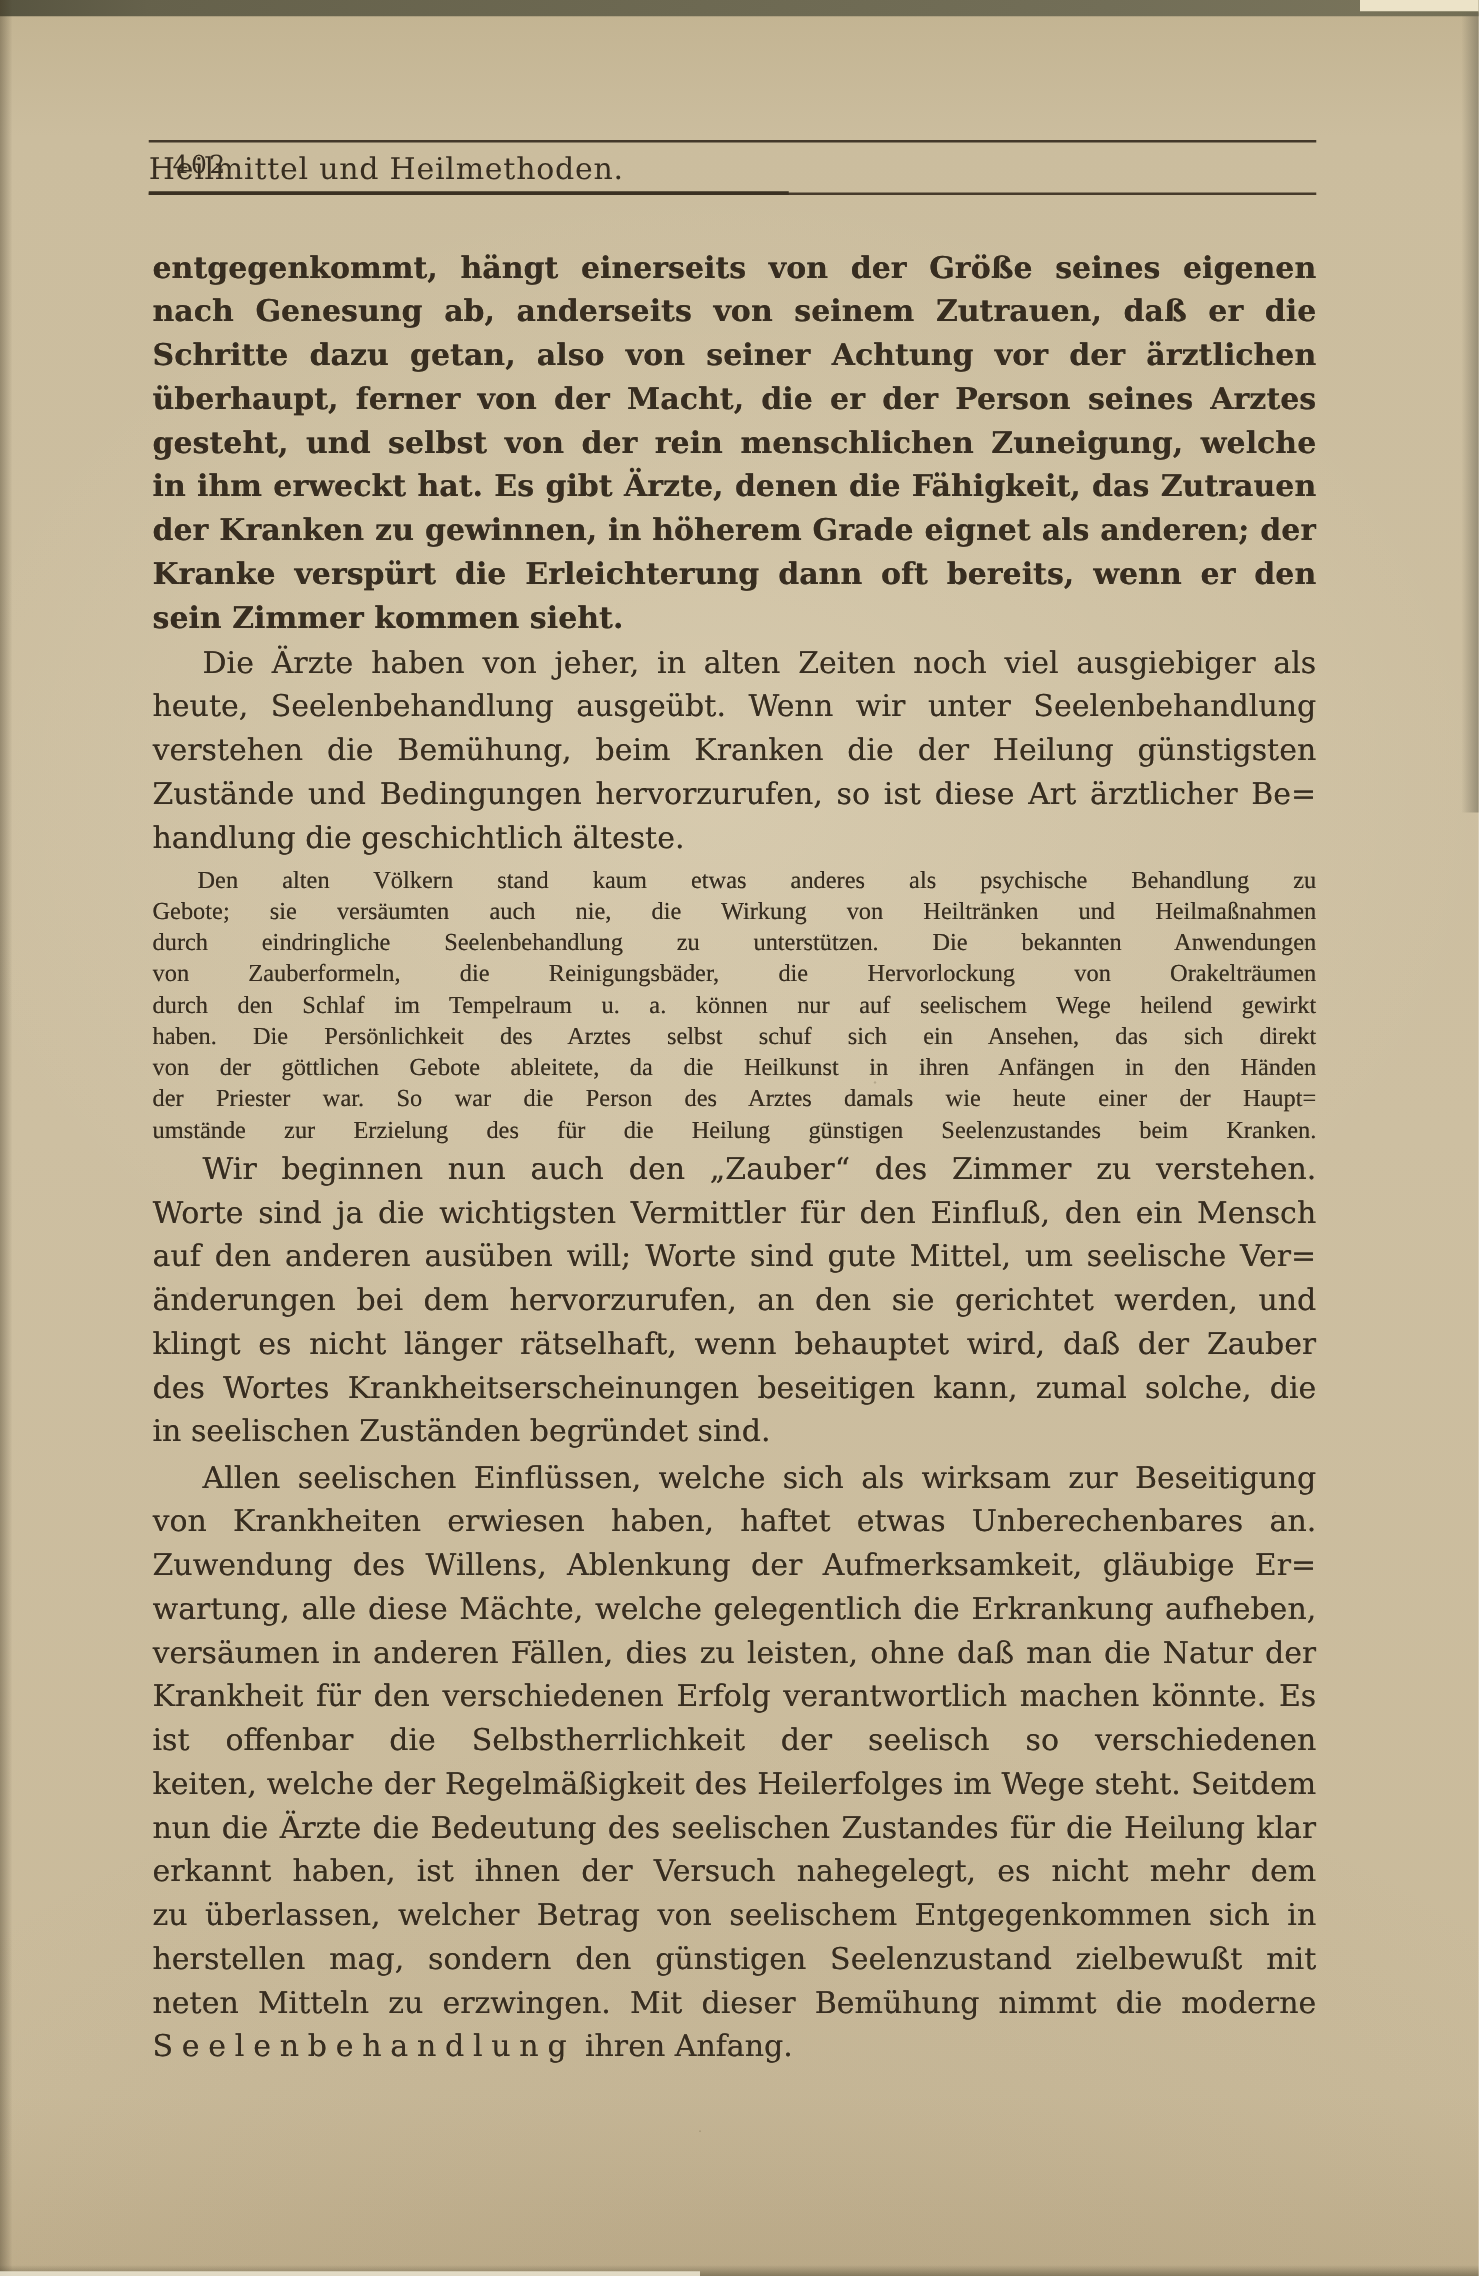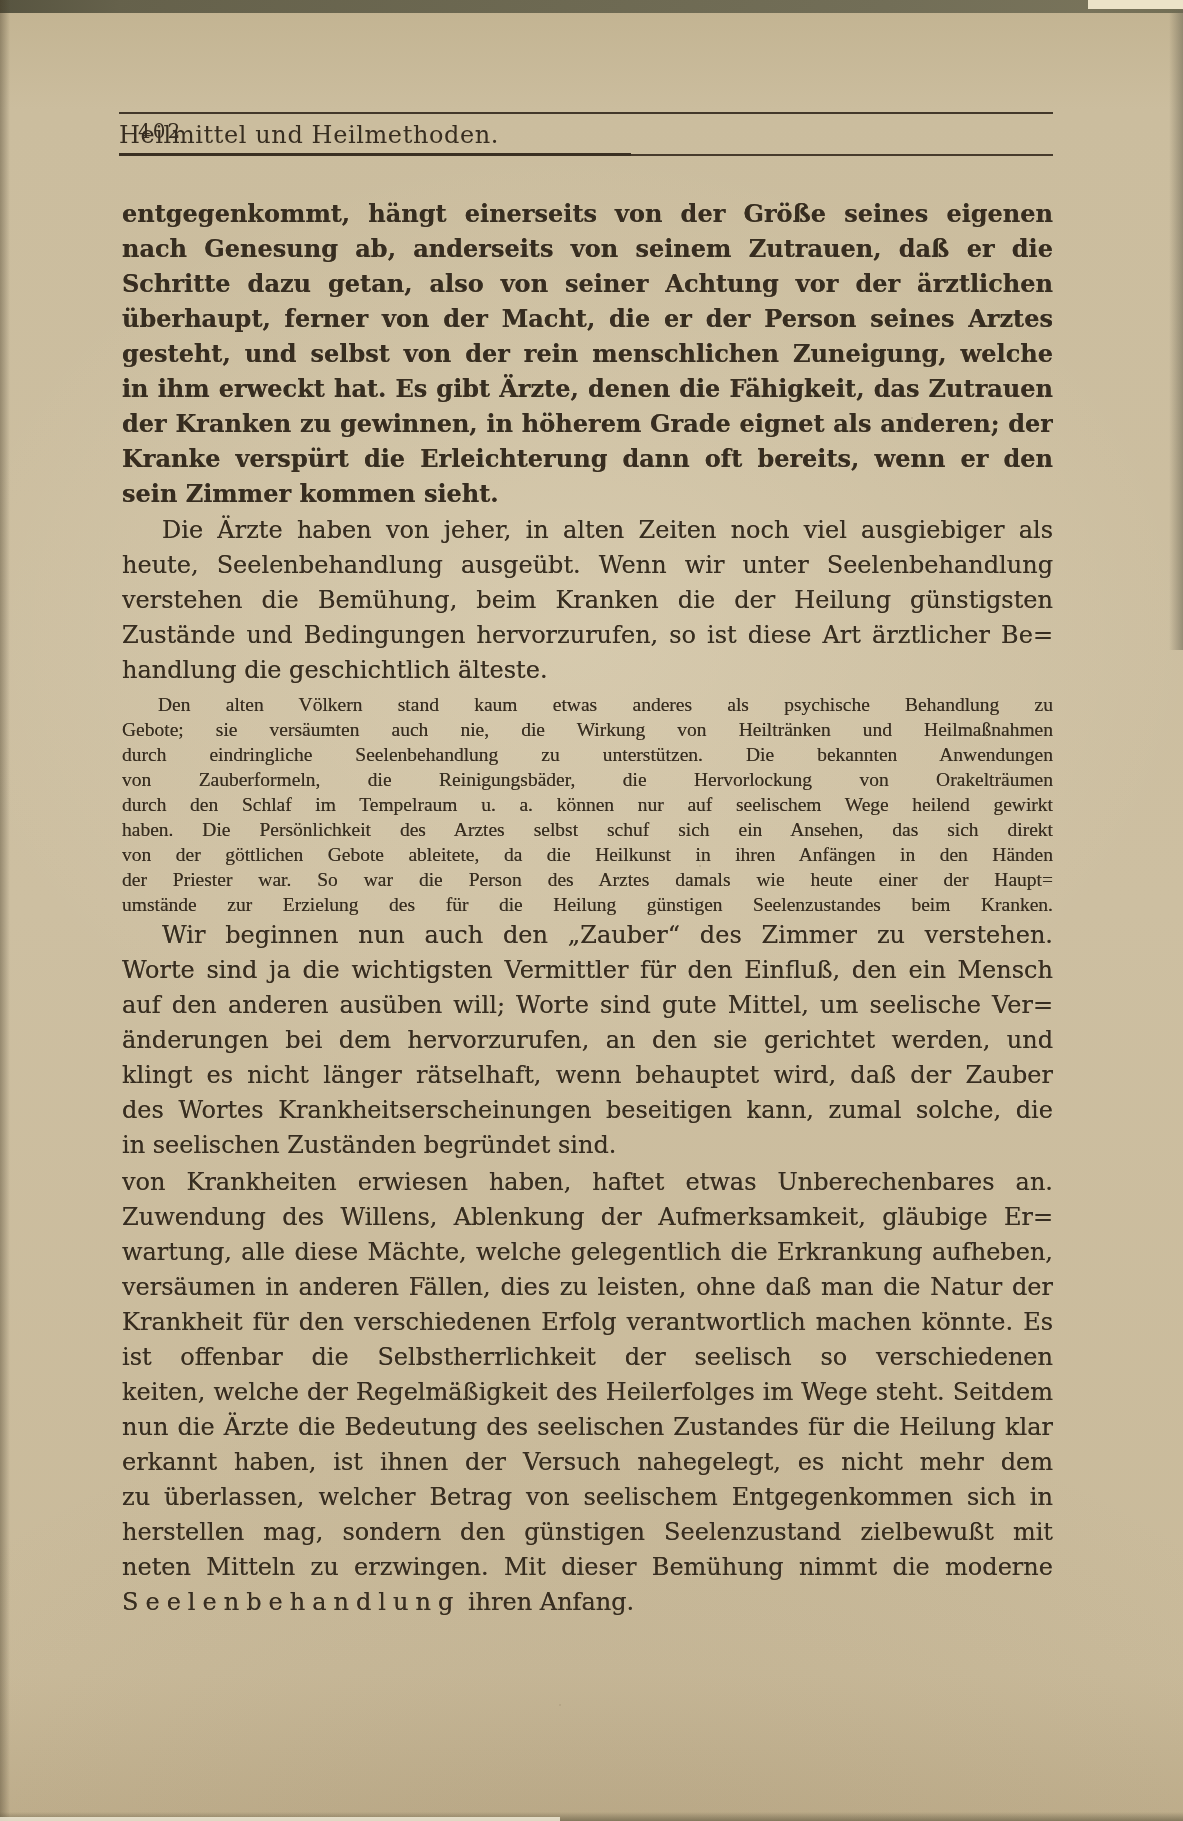--- a/index.html
+++ b/index.html
@@ -114,20 +114,21 @@
     <div class="ln ind">Wir beginnen nun auch den „Zauber“ des Zimmer zu verstehen.</div>
     <div class="ln">Worte sind ja die wichtigsten Vermittler für den Einfluß, den ein Mensch</div>
     <div class="ln">auf den anderen ausüben will; Worte sind gute Mittel, um seelische Ver=</div>
     <div class="ln">änderungen bei dem hervorzurufen, an den sie gerichtet werden, und darum</div>
     <div class="ln">klingt es nicht länger rätselhaft, wenn behauptet wird, daß der Zauber</div>
     <div class="ln">des Wortes Krankheitserscheinungen beseitigen kann, zumal solche, die selbst</div>
     <div class="ln end">in seelischen Zuständen begründet sind.</div>
   </div>
 
   <div class="para" id="para4">
+    <div class="ln ind">Allen seelischen Einflüssen, welche sich als wirksam zur Beseitigung</div>
     <div class="ln">von Krankheiten erwiesen haben, haftet etwas Unberechenbares an. Affekte,</div>
     <div class="ln">Zuwendung des Willens, Ablenkung der Aufmerksamkeit, gläubige Er=</div>
     <div class="ln">wartung, alle diese Mächte, welche gelegentlich die Erkrankung aufheben,</div>
     <div class="ln">versäumen in anderen Fällen, dies zu leisten, ohne daß man die Natur der</div>
     <div class="ln">Krankheit für den verschiedenen Erfolg verantwortlich machen könnte. Es</div>
     <div class="ln">ist offenbar die Selbstherrlichkeit der seelisch so verschiedenen Persönlich=</div>
     <div class="ln">keiten, welche der Regelmäßigkeit des Heilerfolges im Wege steht. Seitdem</div>
     <div class="ln">nun die Ärzte die Bedeutung des seelischen Zustandes für die Heilung klar</div>
     <div class="ln">erkannt haben, ist ihnen der Versuch nahegelegt, es nicht mehr dem Kranken</div>
     <div class="ln">zu überlassen, welcher Betrag von seelischem Entgegenkommen sich in ihm</div>

